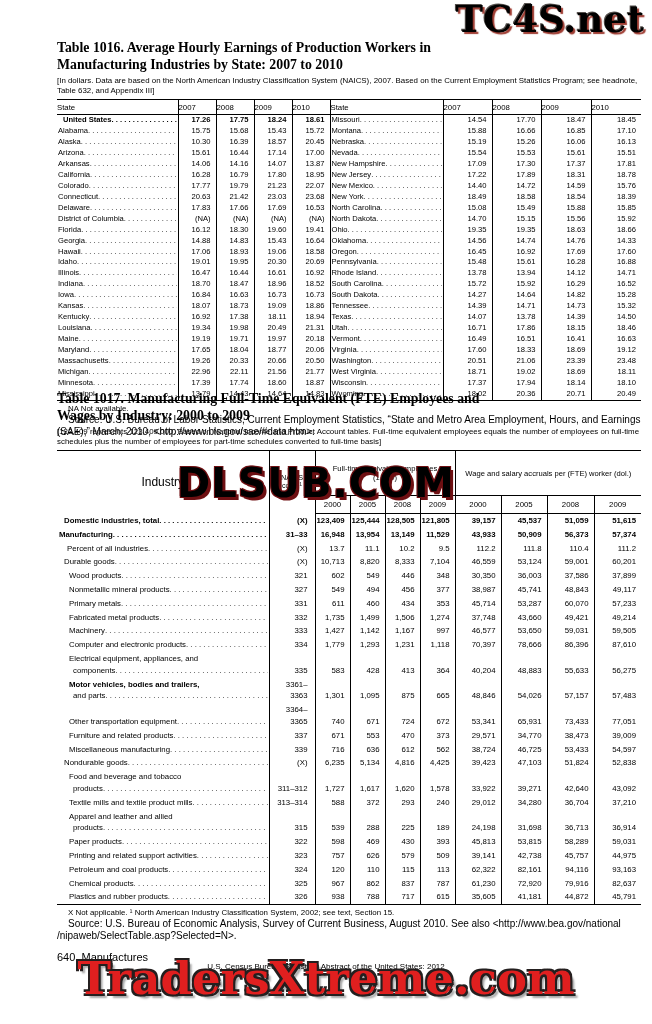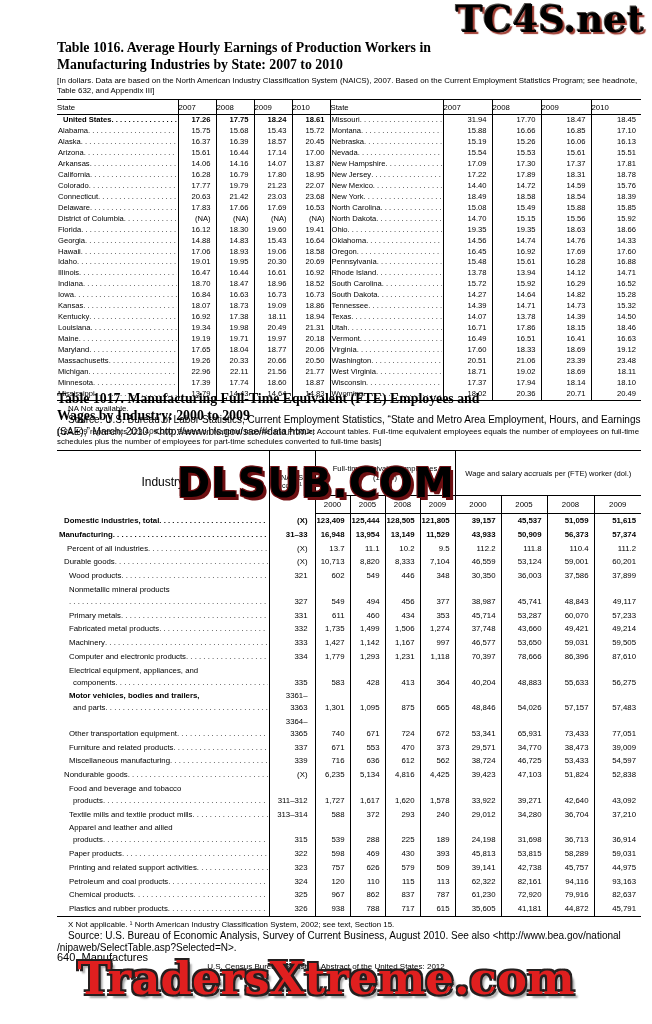--- a/index.html
+++ b/index.html
@@ -107,21 +107,21 @@
             <td class="num b">17.26</td>
             <td class="num b">17.75</td>
             <td class="num b">18.24</td>
             <td class="num b">18.61</td>
             <td class="name">
               <div class="ll">
                 <span class="lbl">Missouri</span>
                 <span class="leader"></span>
               </div>
             </td>
-            <td class="num">31.94</td>
+            <td class="num">14.54</td>
             <td class="num">17.70</td>
             <td class="num">18.47</td>
             <td class="num">18.45</td>
           </tr>
           <tr>
             <td class="name">
               <div class="ll">
                 <span class="lbl">Alabama</span>
                 <span class="leader"></span>
               </div>
@@ -141,21 +141,21 @@
             <td class="num">16.85</td>
             <td class="num">17.10</td>
           </tr>
           <tr>
             <td class="name">
               <div class="ll">
                 <span class="lbl">Alaska</span>
                 <span class="leader"></span>
               </div>
             </td>
-            <td class="num">16.37</td>
+            <td class="num">10.30</td>
             <td class="num">16.39</td>
             <td class="num">18.57</td>
             <td class="num">20.45</td>
             <td class="name">
               <div class="ll">
                 <span class="lbl">Nebraska</span>
                 <span class="leader"></span>
               </div>
             </td>
             <td class="num">15.19</td>
@@ -794,21 +794,21 @@
             <td class="num">549</td>
             <td class="num">446</td>
             <td class="num">348</td>
             <td class="num">30,350</td>
             <td class="num">36,003</td>
             <td class="num">37,586</td>
             <td class="num">37,899</td>
           </tr>
           <tr>
             <td class="ind">
-              <div class="ll" style="padding-left: 10px; flex-direction: column;">
+              <div class="ll" style="padding-left: 10px;">
                 <span class="lbl">Nonmetallic mineral products</span>
                 <span class="leader"></span>
               </div>
             </td>
             <td class="code">327</td>
             <td class="num">549</td>
             <td class="num">494</td>
             <td class="num">456</td>
             <td class="num">377</td>
             <td class="num">38,987</td>

